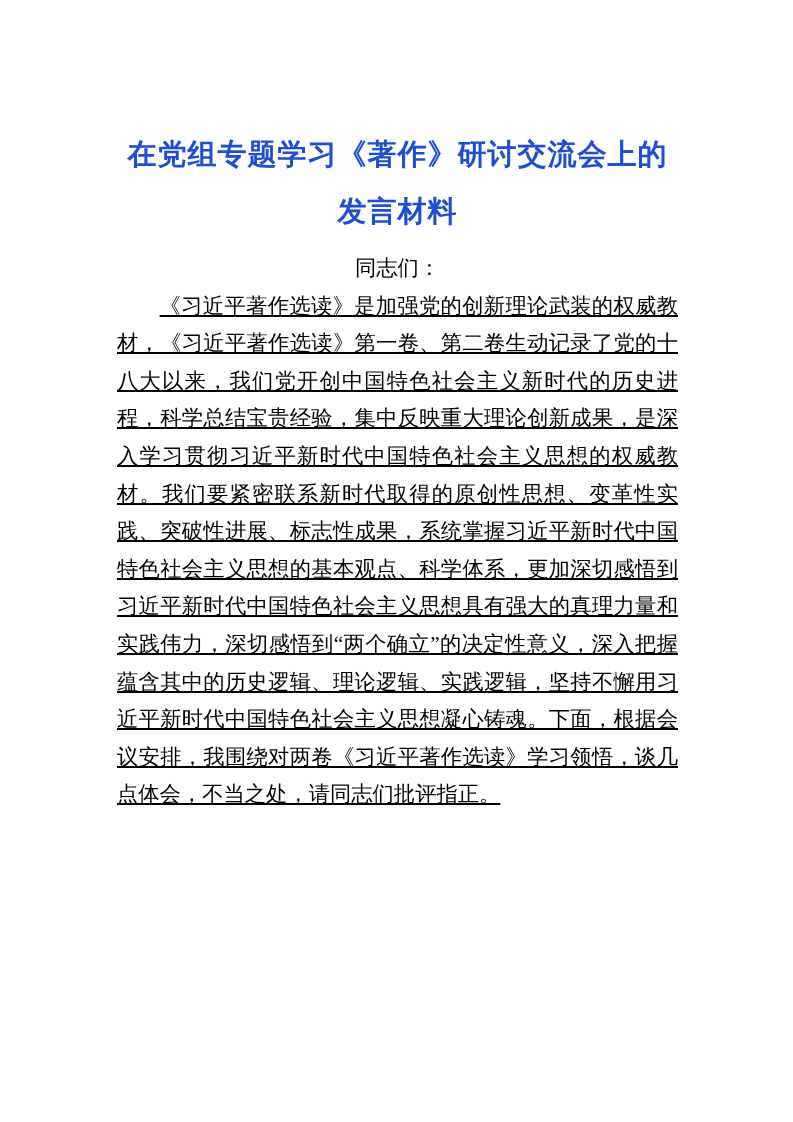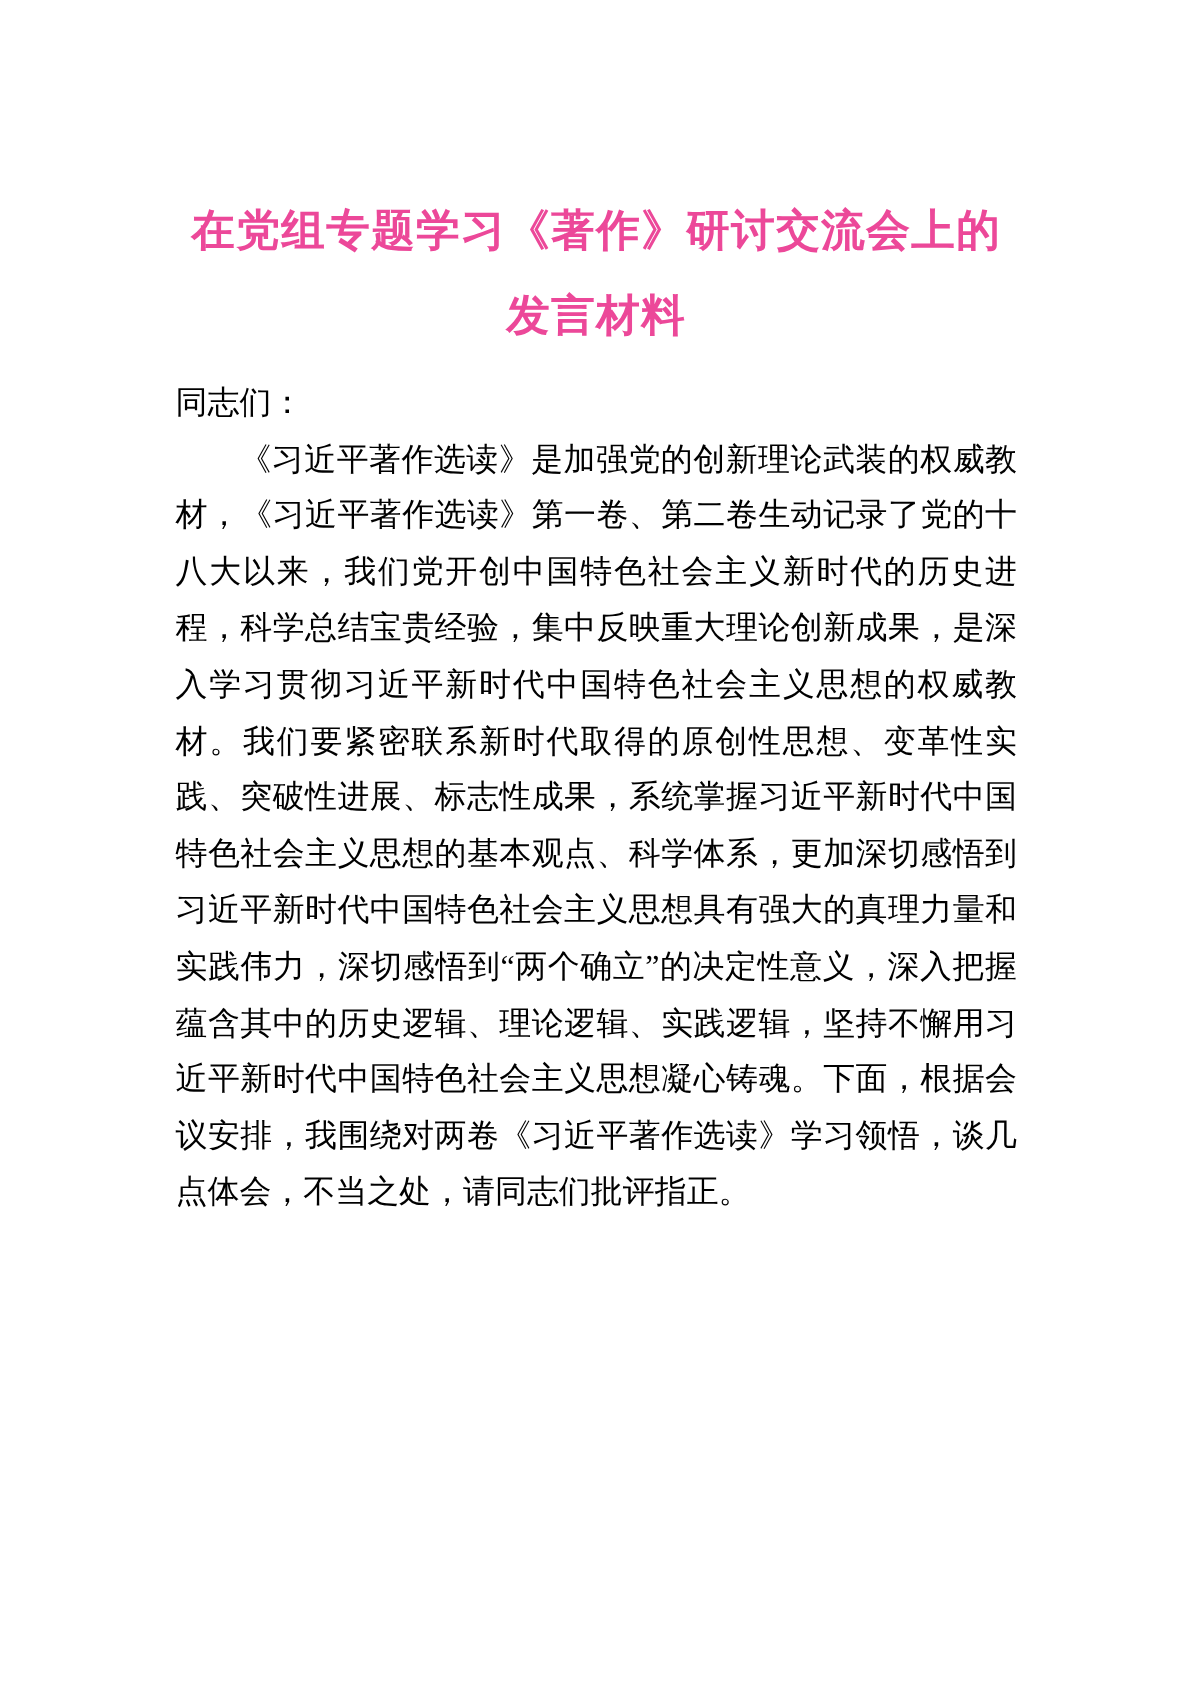--- a/index.html
+++ b/index.html
@@ -20,34 +20,35 @@
     font-family: "Liberation Serif", serif;
   }
   .doc-title {
     margin: 0 0 10px 0;
     font-family: "Liberation Sans", sans-serif;
     font-weight: bold;
     font-size: 29px;
     line-height: 57px;
     text-align: center;
     letter-spacing: 1px;
-    color: #ec4899;
+    color: #1d4ed8;
   }
   .doc-body {
     font-size: 21.3px;
     line-height: 37.6px;
   }
   .salutation {
     margin: 0;
-    text-align: left;
+    text-align: center;
   }
   .body-para {
     margin: 0;
     text-align: justify;
     text-indent: 2em;
+    text-decoration: underline;
   }
   .bold-lead {
     font-weight: bold;
   }
 </style>
 </head>
 <body>
 
 <div class="page">
   <h1 class="doc-title">在党组专题学习《著作》研讨交流会上的发言材料</h1>

